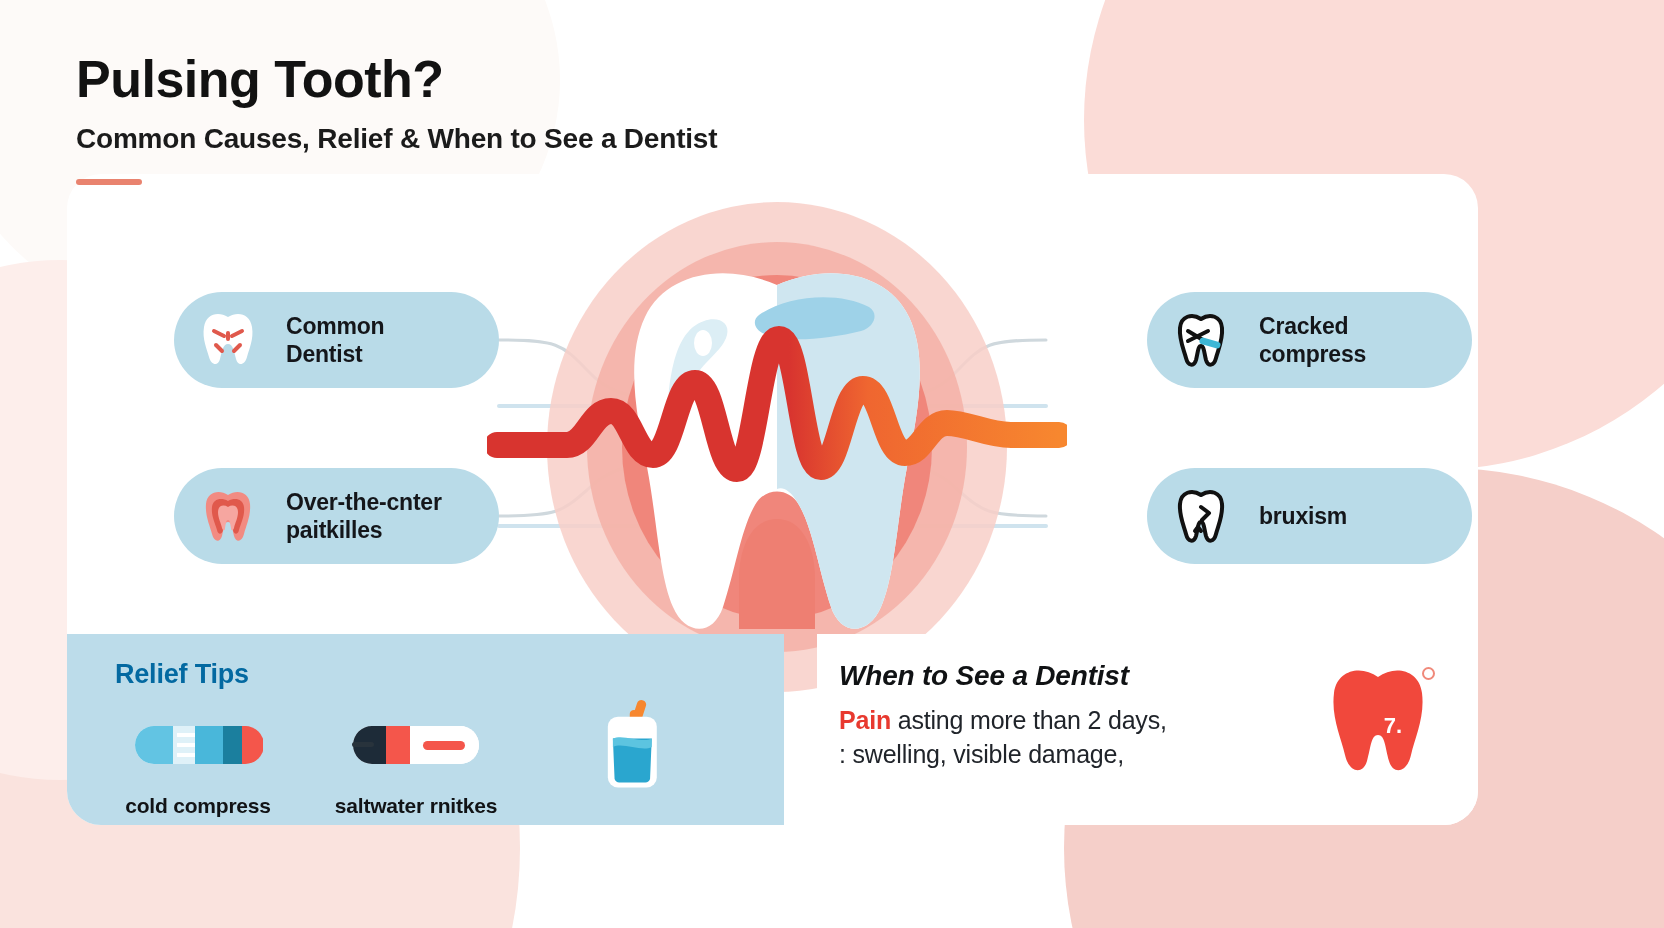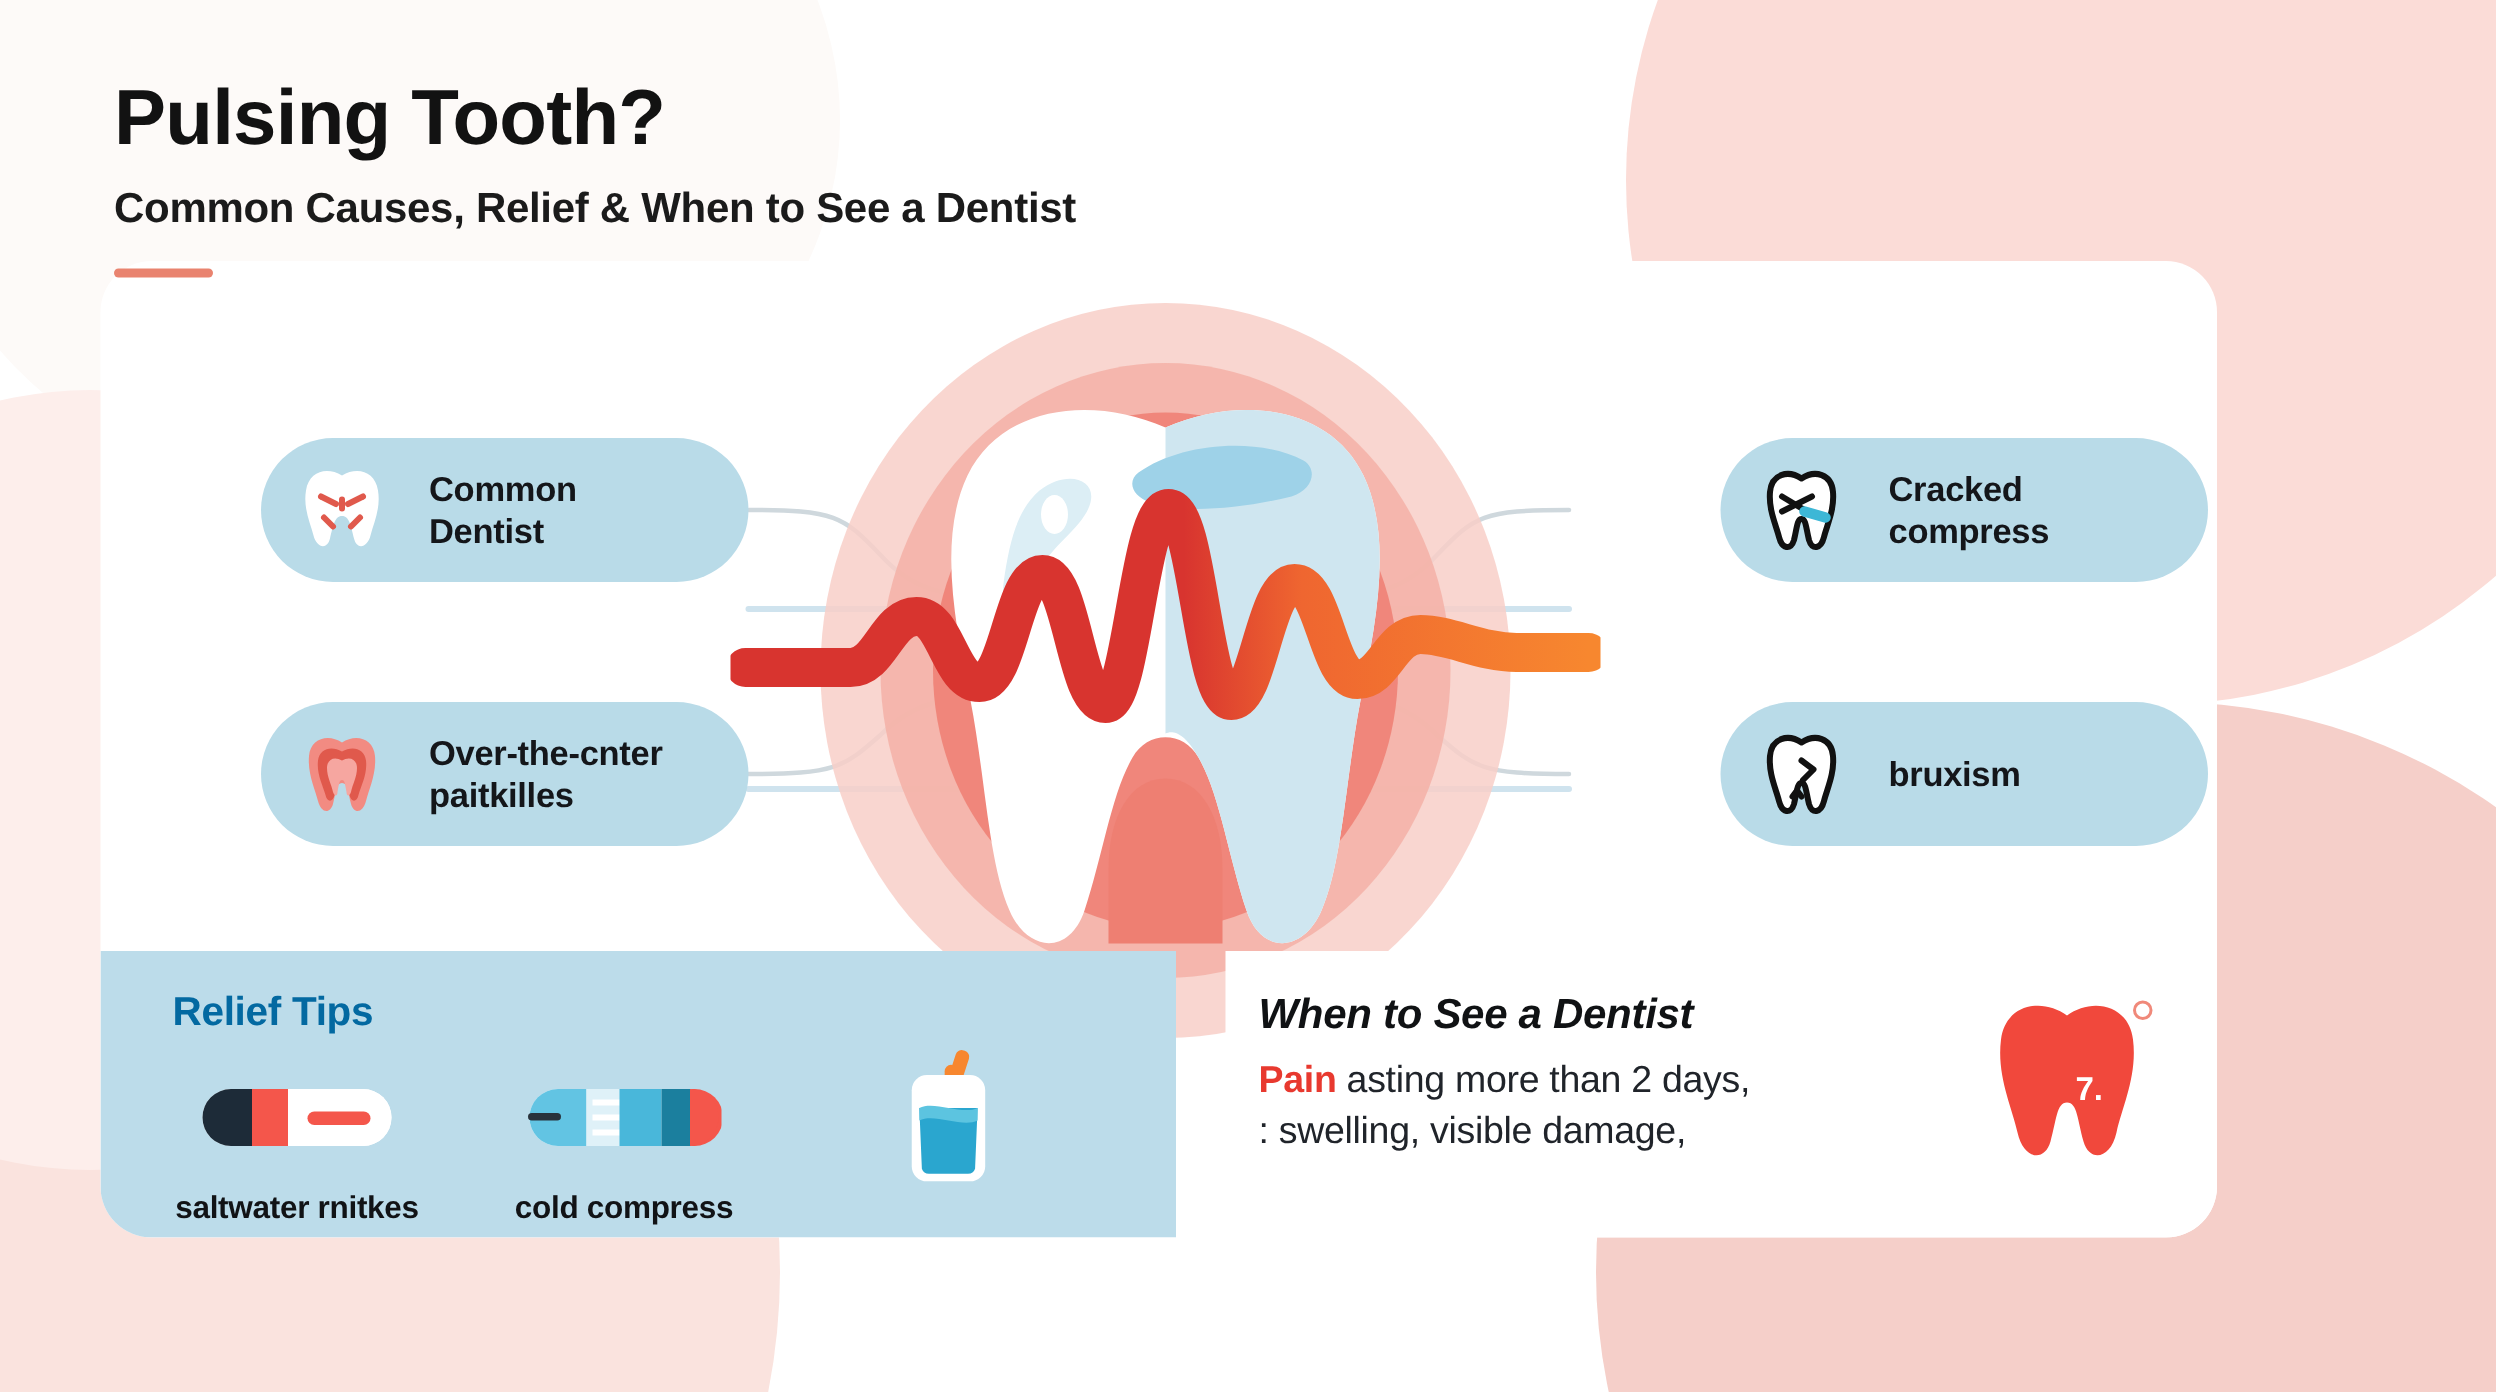--- a/index.html
+++ b/index.html
@@ -325,49 +325,49 @@
 
   <div class="bottom-band">
     <div class="relief-title">Relief Tips</div>
 
     <div class="relief-items">
 
       <div class="relief-item">
         <span class="relief-ico">
           <svg viewBox="0 0 130 56" width="130" height="56">
             <rect x="2" y="10" width="126" height="38" rx="19" fill="#ffffff"></rect>
-            <path d="M21 10 A19 19 0 0 0 21 48 L35 48 L35 10 Z" fill="#1d2b38"></path>
-            <rect x="35" y="10" width="24" height="38" fill="#f4564b"></rect>
-            <path d="M59 10 L109 10 A19 19 0 0 1 109 48 L59 48 Z" fill="#ffffff"></path>
-            <rect x="72" y="25" width="42" height="9" rx="4.5" fill="#f4564b"></rect>
-          </svg>
-        </span>
-        <span class="relief-cap">saltwater rnitkes</span>
-      </div>
-
-      <div class="relief-item">
-        <span class="relief-ico">
-          <svg viewBox="0 0 130 56" width="130" height="56">
-            <rect x="2" y="10" width="126" height="38" rx="19" fill="#ffffff"></rect>
             <path d="M2 29 A19 19 0 0 1 21 10 L40 10 L40 48 L21 48 A19 19 0 0 1 2 29 Z" fill="#62c4e3"></path>
             <rect x="40" y="10" width="50" height="38" fill="#dff1f8"></rect>
             <rect x="44" y="17" width="42" height="4" fill="#ffffff"></rect>
             <rect x="44" y="27" width="42" height="4" fill="#ffffff"></rect>
             <rect x="44" y="37" width="42" height="4" fill="#ffffff"></rect>
             <rect x="62" y="10" width="28" height="38" fill="#49b7da"></rect>
             <rect x="90" y="10" width="20" height="38" fill="#1b7f9e"></rect>
             <path d="M110 10 L112 10 A19 19 0 0 1 112 48 L110 48 Z" fill="#f4564b"></path>
             <path d="M109 10 A19 19 0 0 1 109 48 Z" fill="#f4564b"></path>
           </svg>
         </span>
         <span class="relief-cap">cold compress</span>
       </div>
 
       <div class="relief-item">
         <span class="relief-ico">
+          <svg viewBox="0 0 130 56" width="130" height="56">
+            <rect x="2" y="10" width="126" height="38" rx="19" fill="#ffffff"></rect>
+            <path d="M21 10 A19 19 0 0 0 21 48 L35 48 L35 10 Z" fill="#1d2b38"></path>
+            <rect x="35" y="10" width="24" height="38" fill="#f4564b"></rect>
+            <path d="M59 10 L109 10 A19 19 0 0 1 109 48 L59 48 Z" fill="#ffffff"></path>
+            <rect x="72" y="25" width="42" height="9" rx="4.5" fill="#f4564b"></rect>
+          </svg>
+        </span>
+        <span class="relief-cap">saltwater rnitkes</span>
+      </div>
+
+      <div class="relief-item">
+        <span class="relief-ico">
           <svg viewBox="0 0 90 110" width="76" height="95">
             <rect x="46" y="2" width="11" height="26" rx="5" fill="#f7872f" transform="rotate(18 51 15)"></rect>
             <rect x="40" y="14" width="10" height="34" rx="5" fill="#f7872f"></rect>
             <rect x="14" y="22" width="58" height="84" rx="12" fill="#ffffff"></rect>
             <path d="M20 48 L66 48 L64 96 A6 6 0 0 1 58 100 L28 100 A6 6 0 0 1 22 96 Z" fill="#2aa6cf"></path>
             <path d="M20 48 C 32 42, 54 54, 66 48 L66 58 C 54 64, 32 52, 20 58 Z" fill="#5cc4e0"></path>
           </svg>
         </span>
         <span class="relief-cap"></span>
       </div>

